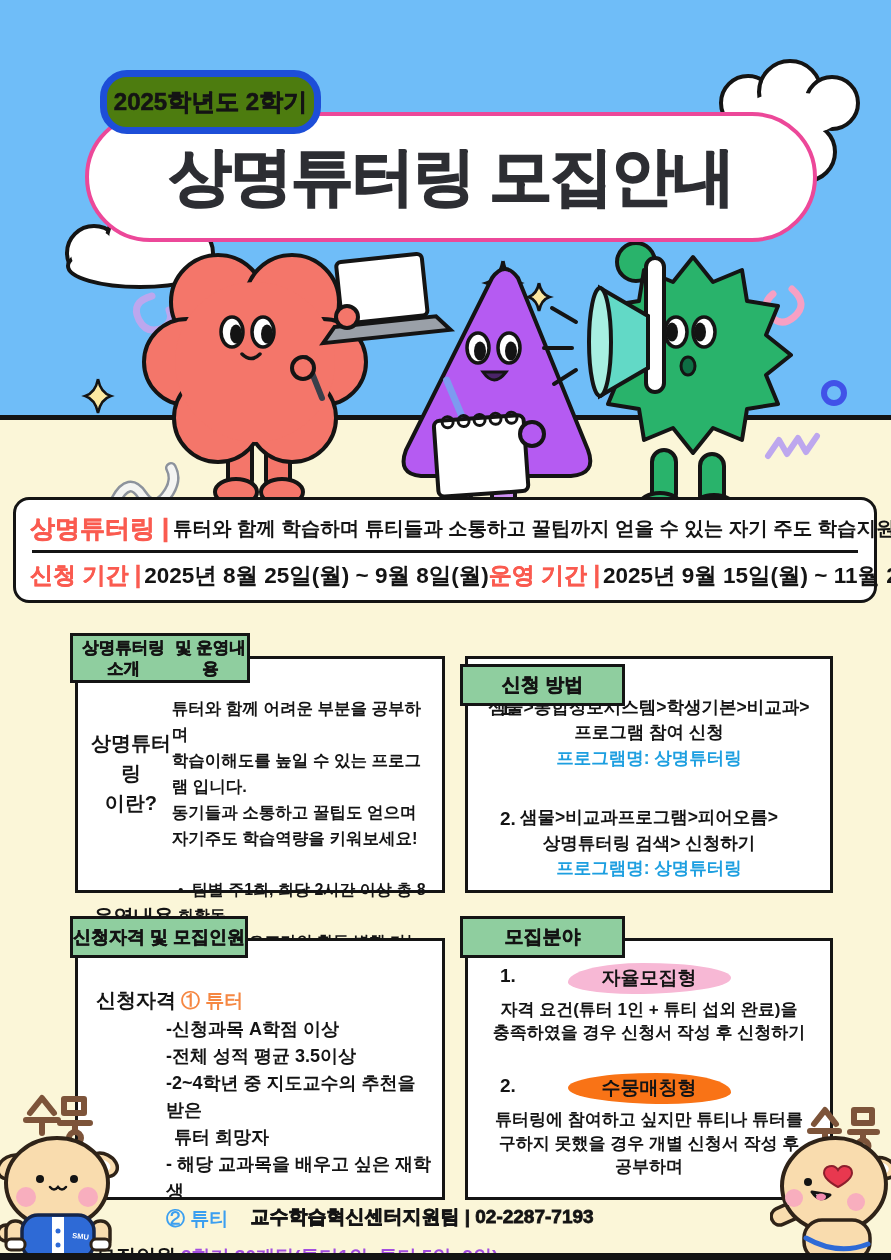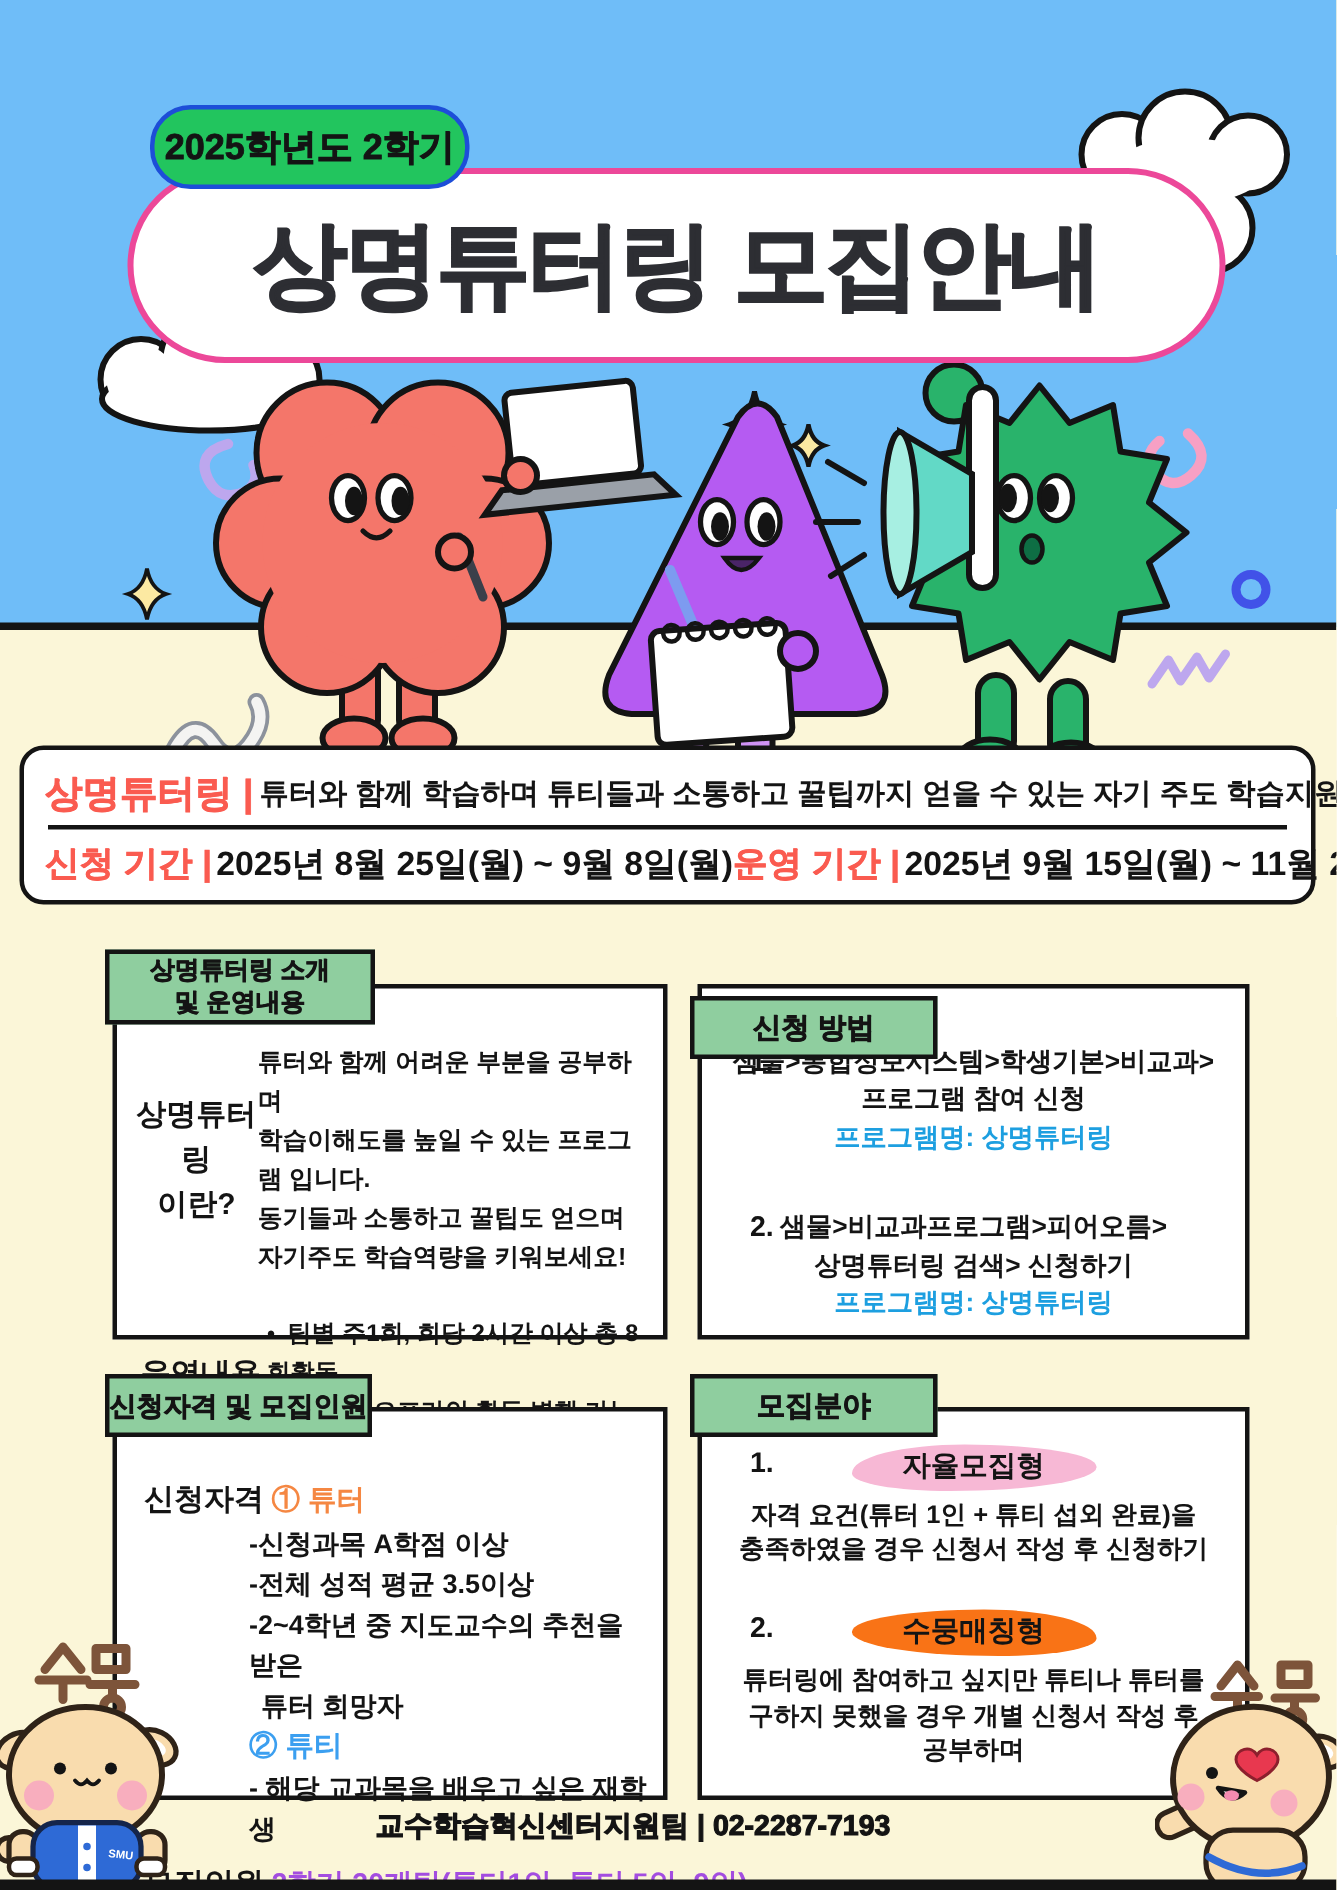--- a/index.html
+++ b/index.html
@@ -2,41 +2,41 @@
 <html><head>
 <meta charset="utf-8">
 <style>
   html,body{margin:0;padding:0;}
   .poster{position:relative;width:891px;height:1260px;overflow:hidden;background:#fbf6d8;
           font-family:"Liberation Sans",sans-serif;color:#141414;}
   .sky{position:absolute;left:0;top:0;width:891px;height:418px;background:#6fbdf8;}
   .hero{position:absolute;left:0;top:0;z-index:1;}
   .bottom-line{position:absolute;left:0;top:1253px;width:891px;height:7px;background:#141414;z-index:7;}
 
-  .badge{position:absolute;left:100px;top:70px;width:207px;height:50px;background:#22c55e;
-         border:3px solid #1d4ed8;border-radius:27px;display:flex;align-items:center;justify-content:center;
+  .badge{position:absolute;left:100px;top:70px;width:207px;height:50px;background:#4d7c0f;
+         border:7px solid #1d4ed8;border-radius:27px;display:flex;align-items:center;justify-content:center;
          font-size:24px;font-weight:800;z-index:3;-webkit-text-stroke:0.6px #141414;}
   .title-pill{position:absolute;left:85px;top:112px;width:724px;height:122px;background:#ffffff;
          border:4px solid #ec4899;border-radius:66px;display:flex;align-items:center;justify-content:center;
          font-size:63px;font-weight:800;letter-spacing:-2px;color:#2d2e33;z-index:2;
          -webkit-text-stroke:1.5px #2d2e33;}
 
   .info-box{position:absolute;left:13px;top:497px;width:864px;height:106px;background:#fff;
          border:3px solid #141414;border-radius:16px;z-index:2;box-sizing:border-box;padding:6px 14px;}
   .info-row{display:flex;align-items:center;height:44px;white-space:nowrap;}
   .red{color:#fa5b50;}
   .lbl-big{font-size:25px;font-weight:800;margin-right:4px;-webkit-text-stroke:0.5px #fa5b50;}
   .info-desc{font-size:19.5px;font-weight:800;}
   .divider{height:3px;background:#141414;margin:0 2px;}
   .lbl-mid{font-size:23px;font-weight:800;margin-right:3px;-webkit-text-stroke:0.4px #fa5b50;}
   .date-val{font-size:22.5px;font-weight:800;}
   .gap18{display:inline-block;width:18px;}
 
   .tab{position:absolute;background:#8fce9f;border:3px solid #141414;z-index:3;box-sizing:border-box;
-       display:flex;flex-direction:column;align-items:center;justify-content:center;
+       display:flex;flex-direction:row;align-items:center;justify-content:center;
        font-weight:800;text-align:center;-webkit-text-stroke:0.5px #141414;}
   .panel{position:absolute;background:#ffffff;border:3px solid #141414;z-index:2;box-sizing:border-box;font-weight:700;}
 
   .tab-intro{left:70px;top:633px;width:180px;height:50px;font-size:16.5px;line-height:1.25;}
   .panel-intro{left:75px;top:656px;width:370px;height:237px;padding:36px 10px 0 12px;}
   .intro-row{display:flex;}
   .intro-label{width:102px;text-align:center;font-size:20px;font-weight:800;align-self:center;line-height:1.5;}
   .intro-lines{font-size:16.5px;line-height:1.58;font-weight:700;}
   .intro-row2{display:flex;margin-top:26px;}
   .bullets{font-size:16px;line-height:1.6;font-weight:700;}
@@ -279,22 +279,22 @@
   </div>
   <div class="panel panel-qual">
     <div class="q-row">
       <span class="q-black">신청자격</span>
       <span class="orange">① 튜터</span>
     </div>
     <div class="q-indent">-신청과목 A학점 이상</div>
     <div class="q-indent">-전체 성적 평균 3.5이상</div>
     <div class="q-indent">-2~4학년 중 지도교수의 추천을 받은</div>
     <div class="q-indent2">튜터 희망자</div>
+    <div class="q-indent">- 해당 교과목을 배우고 싶은 재학생</div>
     <div class="q-indent blue2">② 튜티</div>
-    <div class="q-indent">- 해당 교과목을 배우고 싶은 재학생</div>
     <div class="count-row">
       <span class="q-black">모집인원</span>
       <span class="purple">2학기 30개팀(튜터1인, 튜티 5인~9인)</span>
     </div>
   </div>
 
   <div class="tab tab-field">
     <span>모집분야</span>
   </div>
   <div class="panel panel-field">

